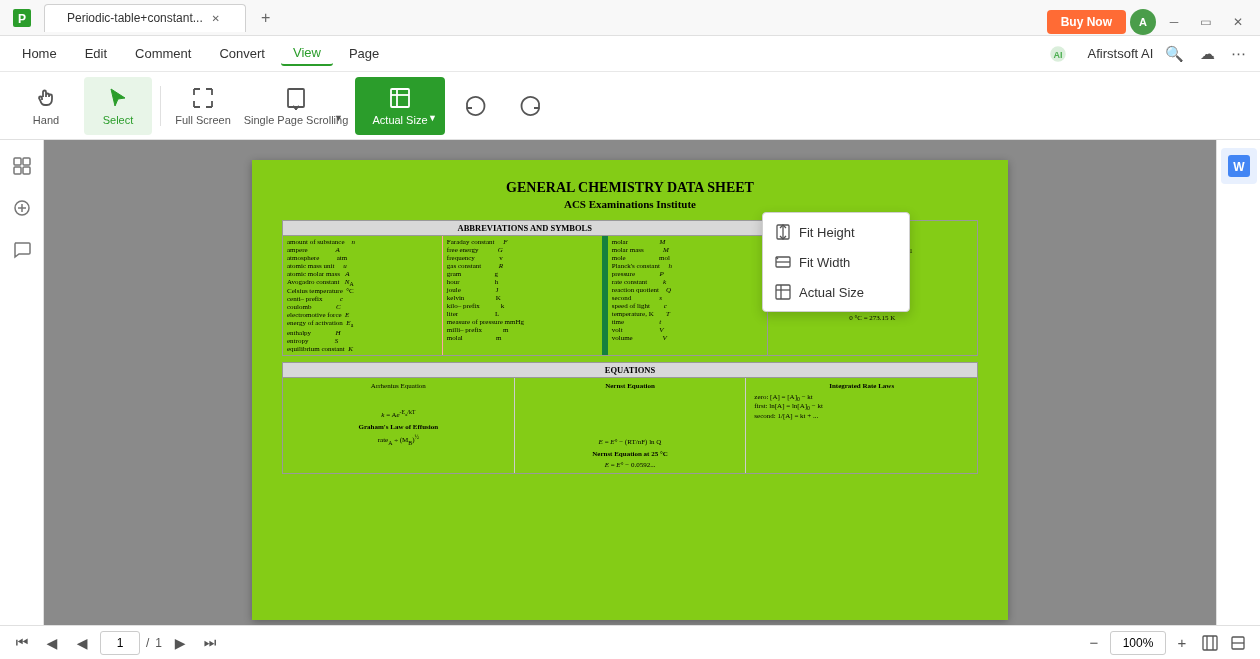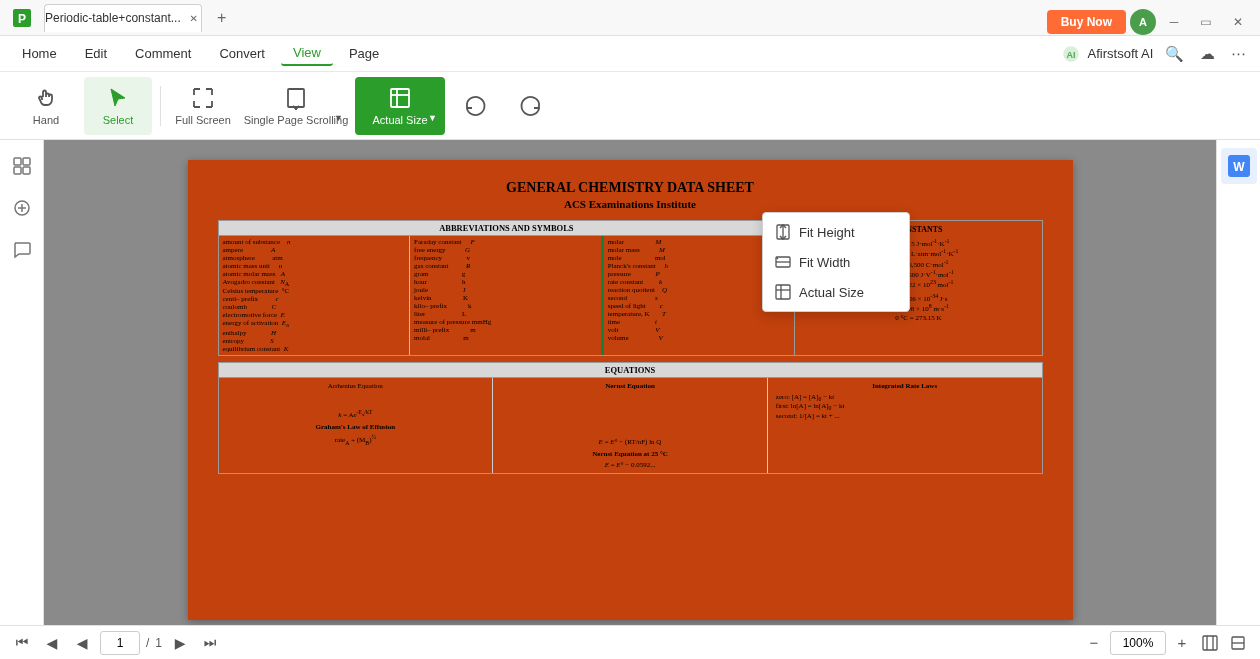--- a/index.html
+++ b/index.html
@@ -14,21 +14,21 @@
       padding: 0 8px;
       border-bottom: 1px solid #e0e0e0;
       user-select: none;
     }
     .titlebar-left { display: flex; align-items: center; gap: 8px; flex: 1; }
     .app-icon { width: 28px; height: 28px; display: flex; align-items: center; justify-content: center; }
     .app-icon svg { width: 22px; height: 22px; }
     .tab {
       display: flex; align-items: center; gap: 6px;
       background: #fff; border: 1px solid #d0d0d0; border-bottom: none;
-      padding: 4px 0; border-radius: 4px 4px 0 0;
+      padding: 4px 22px; border-radius: 4px 4px 0 0;
       font-size: 12px; color: #333; height: 28px;
     }
     .tab-close { width: 14px; height: 14px; display: flex; align-items: center; justify-content: center; cursor: pointer; color: #666; font-size: 10px; border-radius: 2px; }
     .tab-add { width: 24px; height: 24px; display: flex; align-items: center; justify-content: center; cursor: pointer; color: #666; font-size: 16px; border-radius: 3px; }
     .titlebar-right { display: flex; align-items: center; gap: 4px; margin-top: 8px; }
     .buy-now-btn { background: #ff6b35; color: #fff; border: none; padding: 5px 14px; border-radius: 4px; font-size: 12px; font-weight: bold; cursor: pointer; }
     .user-avatar { width: 26px; height: 26px; border-radius: 50%; background: #4a9d4a; display: flex; align-items: center; justify-content: center; color: white; font-size: 11px; font-weight: bold; }
     .win-btn { width: 28px; height: 28px; display: flex; align-items: center; justify-content: center; cursor: pointer; font-size: 12px; color: #666; }
 
     
@@ -38,21 +38,21 @@
       display: flex;
       align-items: center;
       padding: 0 10px;
       border-bottom: 1px solid #e8e8e8;
       gap: 4px;
     }
     .menu-item { padding: 4px 12px; font-size: 13px; cursor: pointer; border-radius: 3px; color: #333; }
     .menu-item.active { color: #2b9d2b; border-bottom: 2px solid #2b9d2b; }
     .menu-spacer { flex: 1; }
     .menu-right { display: flex; align-items: center; gap: 8px; }
-    .ai-btn { display: flex; align-items: center; gap: 8px; font-size: 13px; color: #333; cursor: pointer; }
+    .ai-btn { display: flex; align-items: center; gap: 21px; font-size: 13px; color: #333; cursor: pointer; }
     .search-btn { cursor: pointer; color: #555; font-size: 15px; padding: 4px; }
     .cloud-btn, .more-btn { cursor: pointer; color: #555; font-size: 15px; padding: 4px; }
 
     
     .toolbar {
       height: 68px;
       background: #fff;
       display: flex;
       align-items: center;
       padding: 0 12px;
@@ -105,22 +105,22 @@
     
     .content-area { flex: 1; background: #8a8a8a; overflow: hidden; position: relative; display: flex; justify-content: center; padding: 20px; }
     .dropdown-item {
       display: flex; align-items: center; gap: 8px;
       padding: 7px 12px; font-size: 13px; color: #333; cursor: pointer;
     }
     .dropdown-item svg { width: 16px; height: 16px; color: #555; }
 
     
     .pdf-page {
-      background: #c2410c;
-      width: 885px;
+      background: #84cc16;
+      width: 756px;
       min-height: 460px;
       box-shadow: 0 2px 8px rgba(0,0,0,0.3);
       padding: 20px 30px;
       font-family: 'Times New Roman', serif;
       font-size: 8.5px;
       overflow: hidden;
     }
     .pdf-title { text-align: center; font-size: 14px; font-weight: bold; margin-bottom: 2px; }
     .pdf-subtitle { text-align: center; font-size: 11px; font-weight: bold; margin-bottom: 10px; }
 
@@ -333,21 +333,21 @@
               <div>Celsius temperature &nbsp;°C</div>
               <div>centi– prefix &nbsp;&nbsp;&nbsp;&nbsp;&nbsp;&nbsp;&nbsp;&nbsp;&nbsp;<em>c</em></div>
               <div>coulomb &nbsp;&nbsp;&nbsp;&nbsp;&nbsp;&nbsp;&nbsp;&nbsp;&nbsp;&nbsp;&nbsp;&nbsp;&nbsp;<em>C</em></div>
               <div>electromotive force &nbsp;<em>E</em></div>
               <div>energy of activation &nbsp;<em>E</em><sub>a</sub></div>
               <div>enthalpy &nbsp;&nbsp;&nbsp;&nbsp;&nbsp;&nbsp;&nbsp;&nbsp;&nbsp;&nbsp;&nbsp;&nbsp;&nbsp;<em>H</em></div>
               <div>entropy &nbsp;&nbsp;&nbsp;&nbsp;&nbsp;&nbsp;&nbsp;&nbsp;&nbsp;&nbsp;&nbsp;&nbsp;&nbsp;&nbsp;<em>S</em></div>
               <div>equilibrium constant &nbsp;<em>K</em></div>
             </div>
 
-            <div style="flex:1; padding:2px 4px; font-size:7px; border-right:3px solid #15803d;">
+            <div style="flex:1; padding:2px 4px; font-size:7px; border-right:6px solid #15803d;">
               <div>Faraday constant &nbsp;&nbsp;&nbsp;&nbsp;<em>F</em></div>
               <div>free energy &nbsp;&nbsp;&nbsp;&nbsp;&nbsp;&nbsp;&nbsp;&nbsp;&nbsp;&nbsp;<em>G</em></div>
               <div>frequency &nbsp;&nbsp;&nbsp;&nbsp;&nbsp;&nbsp;&nbsp;&nbsp;&nbsp;&nbsp;&nbsp;&nbsp; v</div>
               <div>gas constant &nbsp;&nbsp;&nbsp;&nbsp;&nbsp;&nbsp;&nbsp;&nbsp;&nbsp;<em>R</em></div>
               <div>gram &nbsp;&nbsp;&nbsp;&nbsp;&nbsp;&nbsp;&nbsp;&nbsp;&nbsp;&nbsp;&nbsp;&nbsp;&nbsp;&nbsp;&nbsp;&nbsp;&nbsp; g</div>
               <div>hour &nbsp;&nbsp;&nbsp;&nbsp;&nbsp;&nbsp;&nbsp;&nbsp;&nbsp;&nbsp;&nbsp;&nbsp;&nbsp;&nbsp;&nbsp;&nbsp;&nbsp;&nbsp; h</div>
               <div>joule &nbsp;&nbsp;&nbsp;&nbsp;&nbsp;&nbsp;&nbsp;&nbsp;&nbsp;&nbsp;&nbsp;&nbsp;&nbsp;&nbsp;&nbsp;&nbsp;&nbsp;&nbsp; J</div>
               <div>kelvin &nbsp;&nbsp;&nbsp;&nbsp;&nbsp;&nbsp;&nbsp;&nbsp;&nbsp;&nbsp;&nbsp;&nbsp;&nbsp;&nbsp;&nbsp;&nbsp; K</div>
               <div>kilo– prefix &nbsp;&nbsp;&nbsp;&nbsp;&nbsp;&nbsp;&nbsp;&nbsp;&nbsp;&nbsp; k</div>
               <div>liter &nbsp;&nbsp;&nbsp;&nbsp;&nbsp;&nbsp;&nbsp;&nbsp;&nbsp;&nbsp;&nbsp;&nbsp;&nbsp;&nbsp;&nbsp;&nbsp;&nbsp;&nbsp;&nbsp; L</div>

